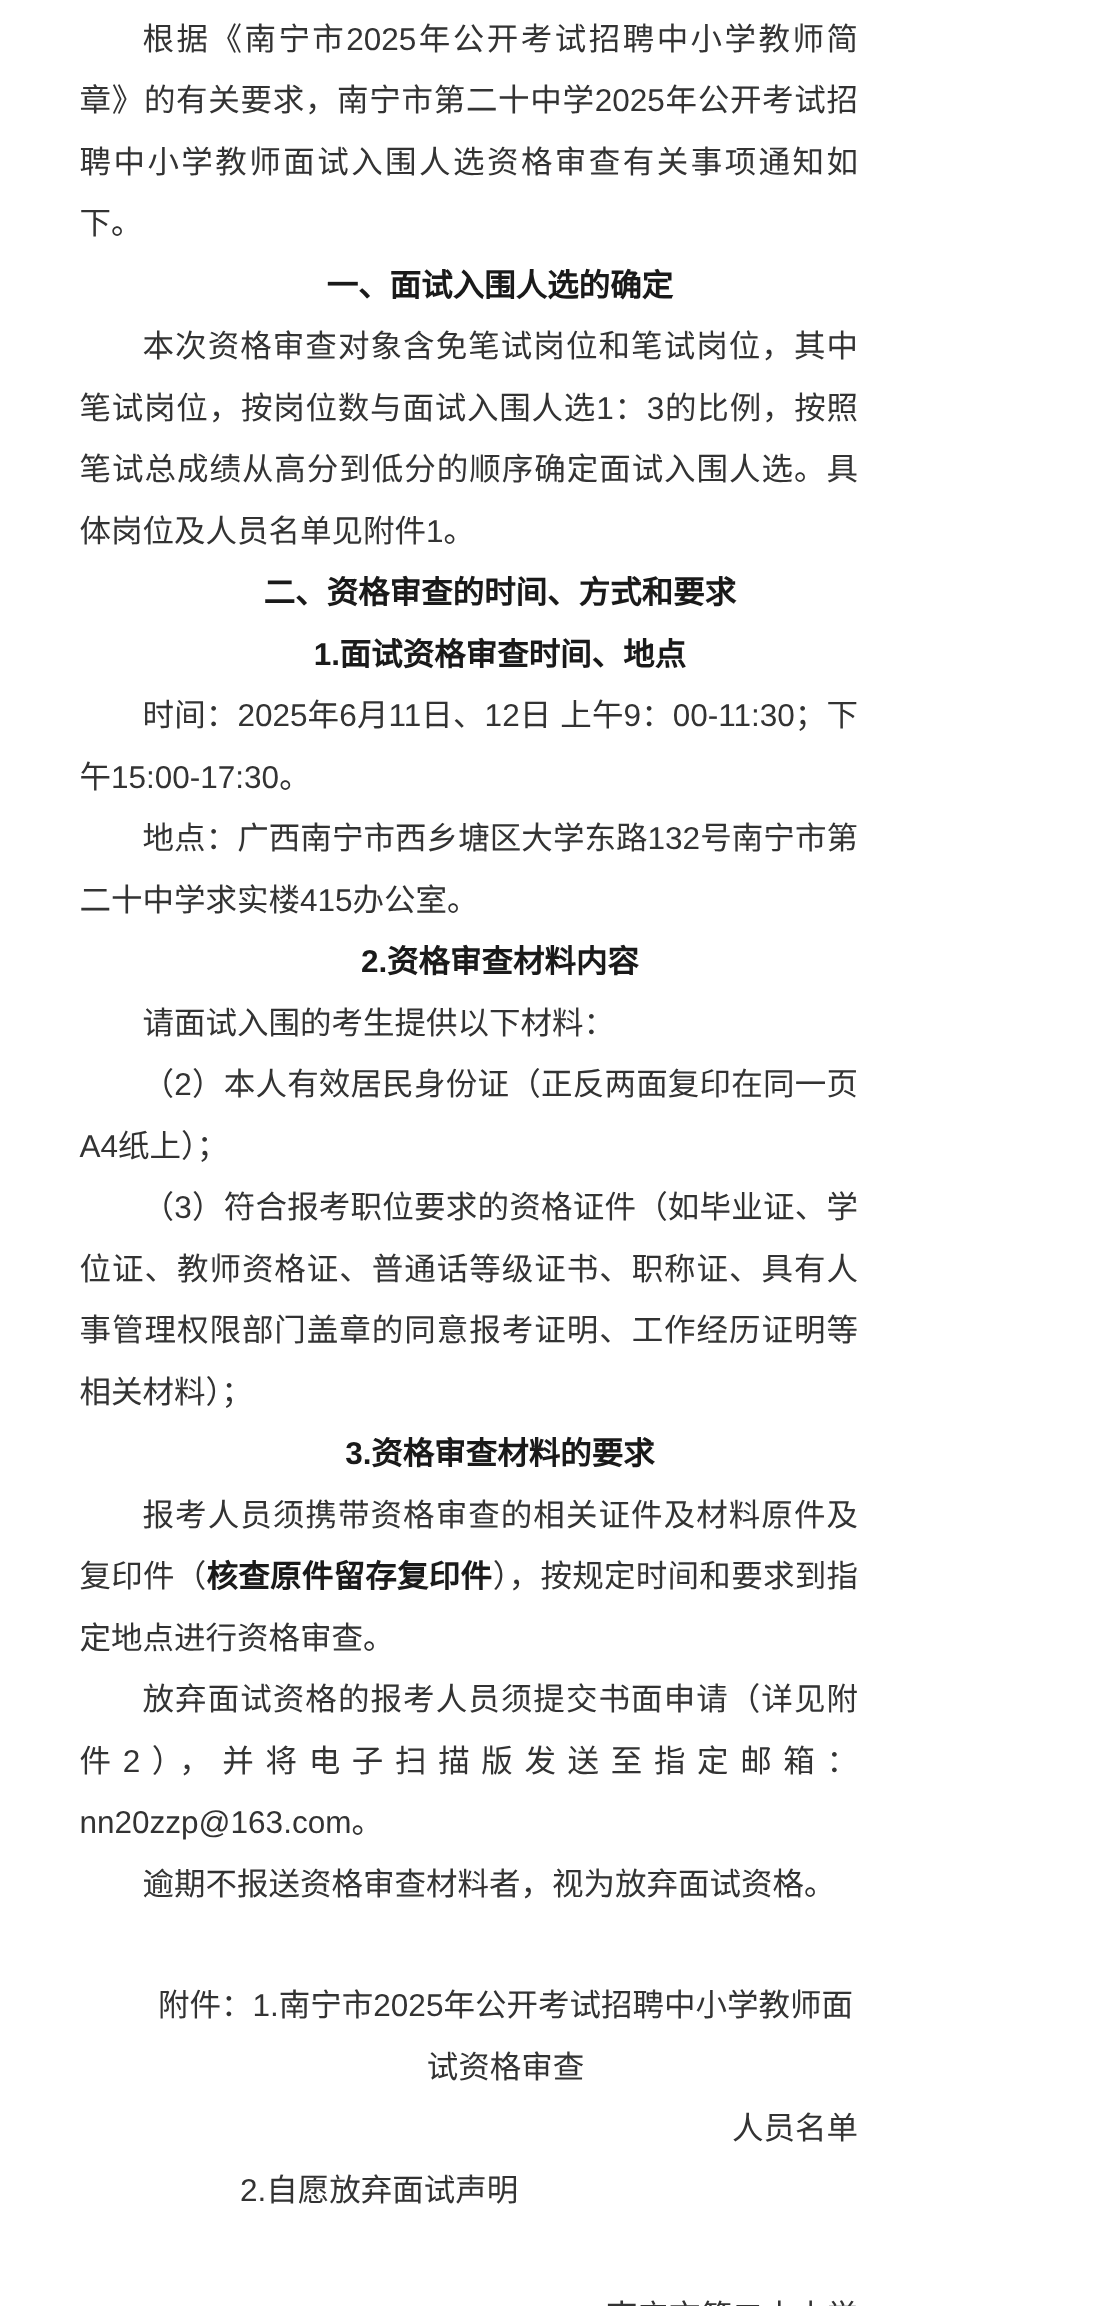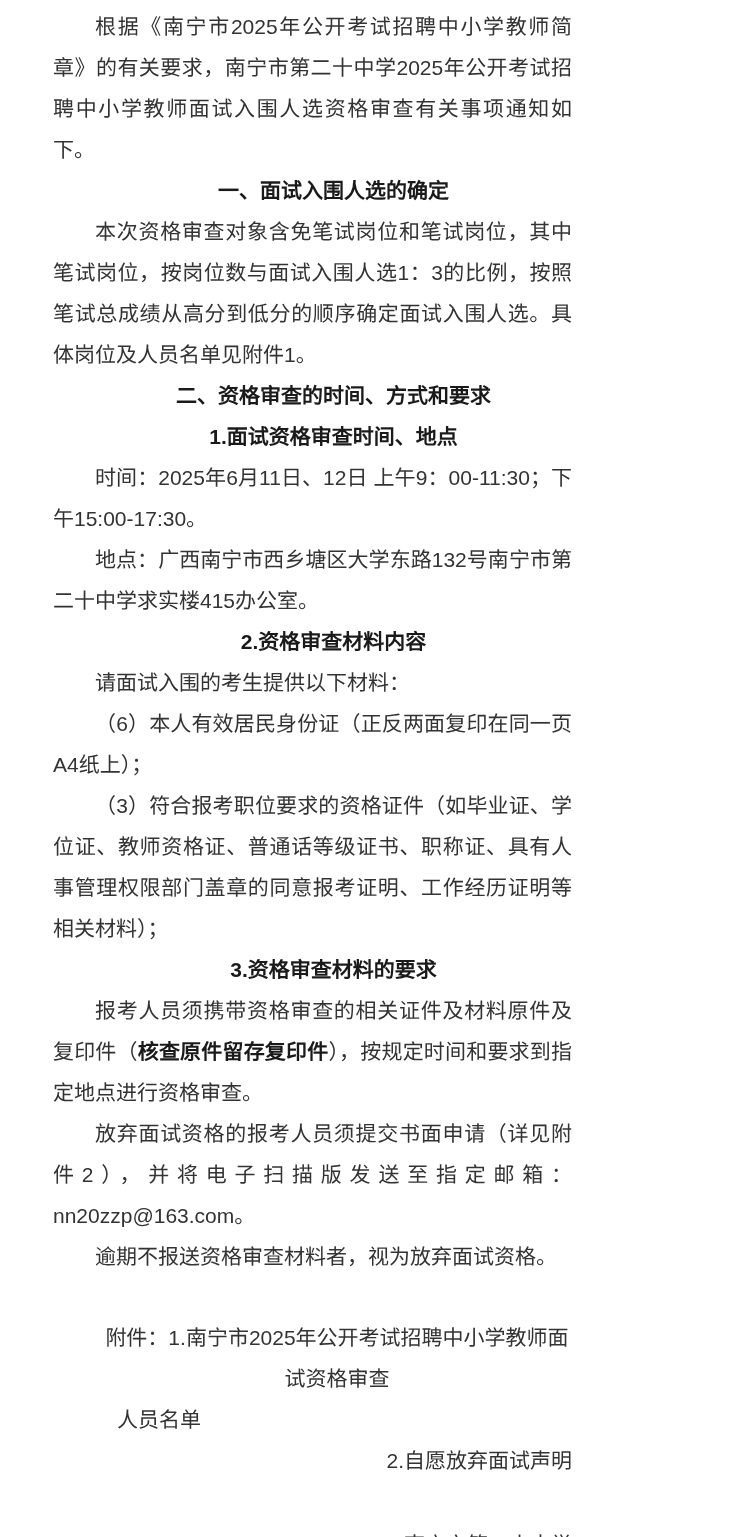--- a/index.html
+++ b/index.html
@@ -34,22 +34,22 @@
     text-align: center;
   }
   .emph {
     font-weight: 700;
     color: #1a1a1a;
   }
   .attachments {
     margin-top: 40px;
   }
   .att-line-1 { padding-left: 49px;  text-align: center; }
-  .att-line-2 { padding-left: 64px;  text-align: left; }
-  .att-line-3 { padding-left: 107px; text-align: right; }
+  .att-line-2 { padding-left: 64px;  text-align: right; font-family: Liberation Serif, serif; }
+  .att-line-3 { padding-left: 107px; text-align: left; }
   .signature {
     margin-top: 43px;
   }
   .sig-line {
     text-align: right;
   }
 </style>
 </head>
 <body>
 
@@ -67,21 +67,21 @@
 
   <p class="para indent">时间：2025年6月11日、12日 上午9：00-11:30；下午15:00-17:30。</p>
 
   <p class="para indent">地点：广西南宁市西乡塘区大学东路132号南宁市第二十中学求实楼415办公室。</p>
 
   <p class="para subheading">2.资格审查材料内容</p>
 
   <p class="para indent">请面试入围的考生提供以下材料：</p>
 
 
-  <p class="para indent">（6）本人有效居民身份证（正反两面复印在同一页A4纸上）；</p>
+  <p class="para indent">（2）本人有效居民身份证（正反两面复印在同一页A4纸上）；</p>
 
   <p class="para indent">（3）符合报考职位要求的资格证件（如毕业证、学位证、教师资格证、普通话等级证书、职称证、具有人事管理权限部门盖章的同意报考证明、工作经历证明等相关材料）；</p>
 
   <p class="para subheading">3.资格审查材料的要求</p>
 
   <p class="para indent"><span>报考人员须携带资格审查的相关证件及材料原件及复印件（</span><span class="emph">核查原件留存复印件</span><span>），按规定时间和要求到指定地点进行资格审查。</span></p>
 
 
   <p class="para indent">放弃面试资格的报考人员须提交书面申请（详见附件2），并将电子扫描版发送至指定邮箱：nn20zzp@163.com。</p>
 

